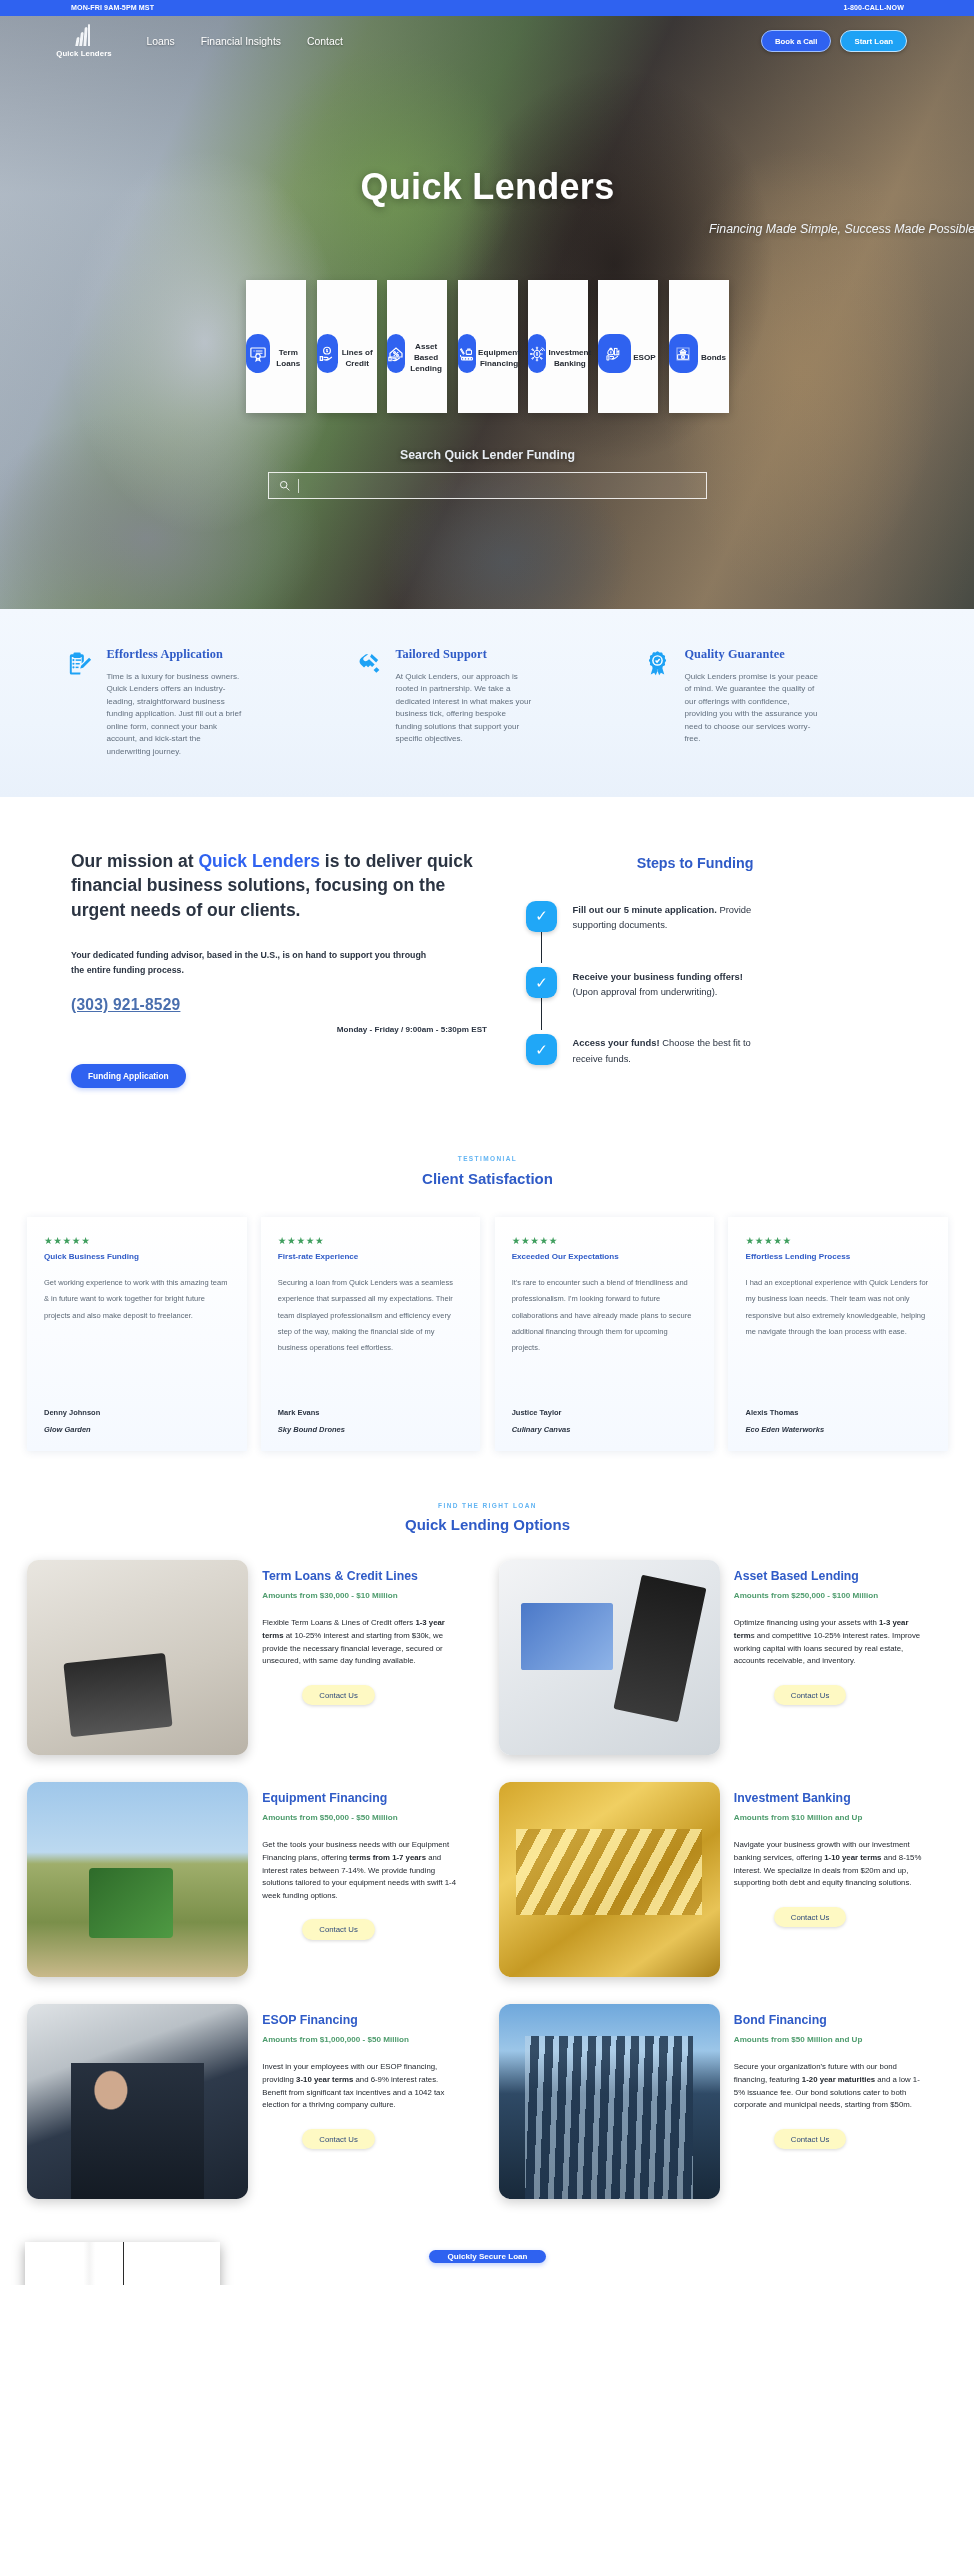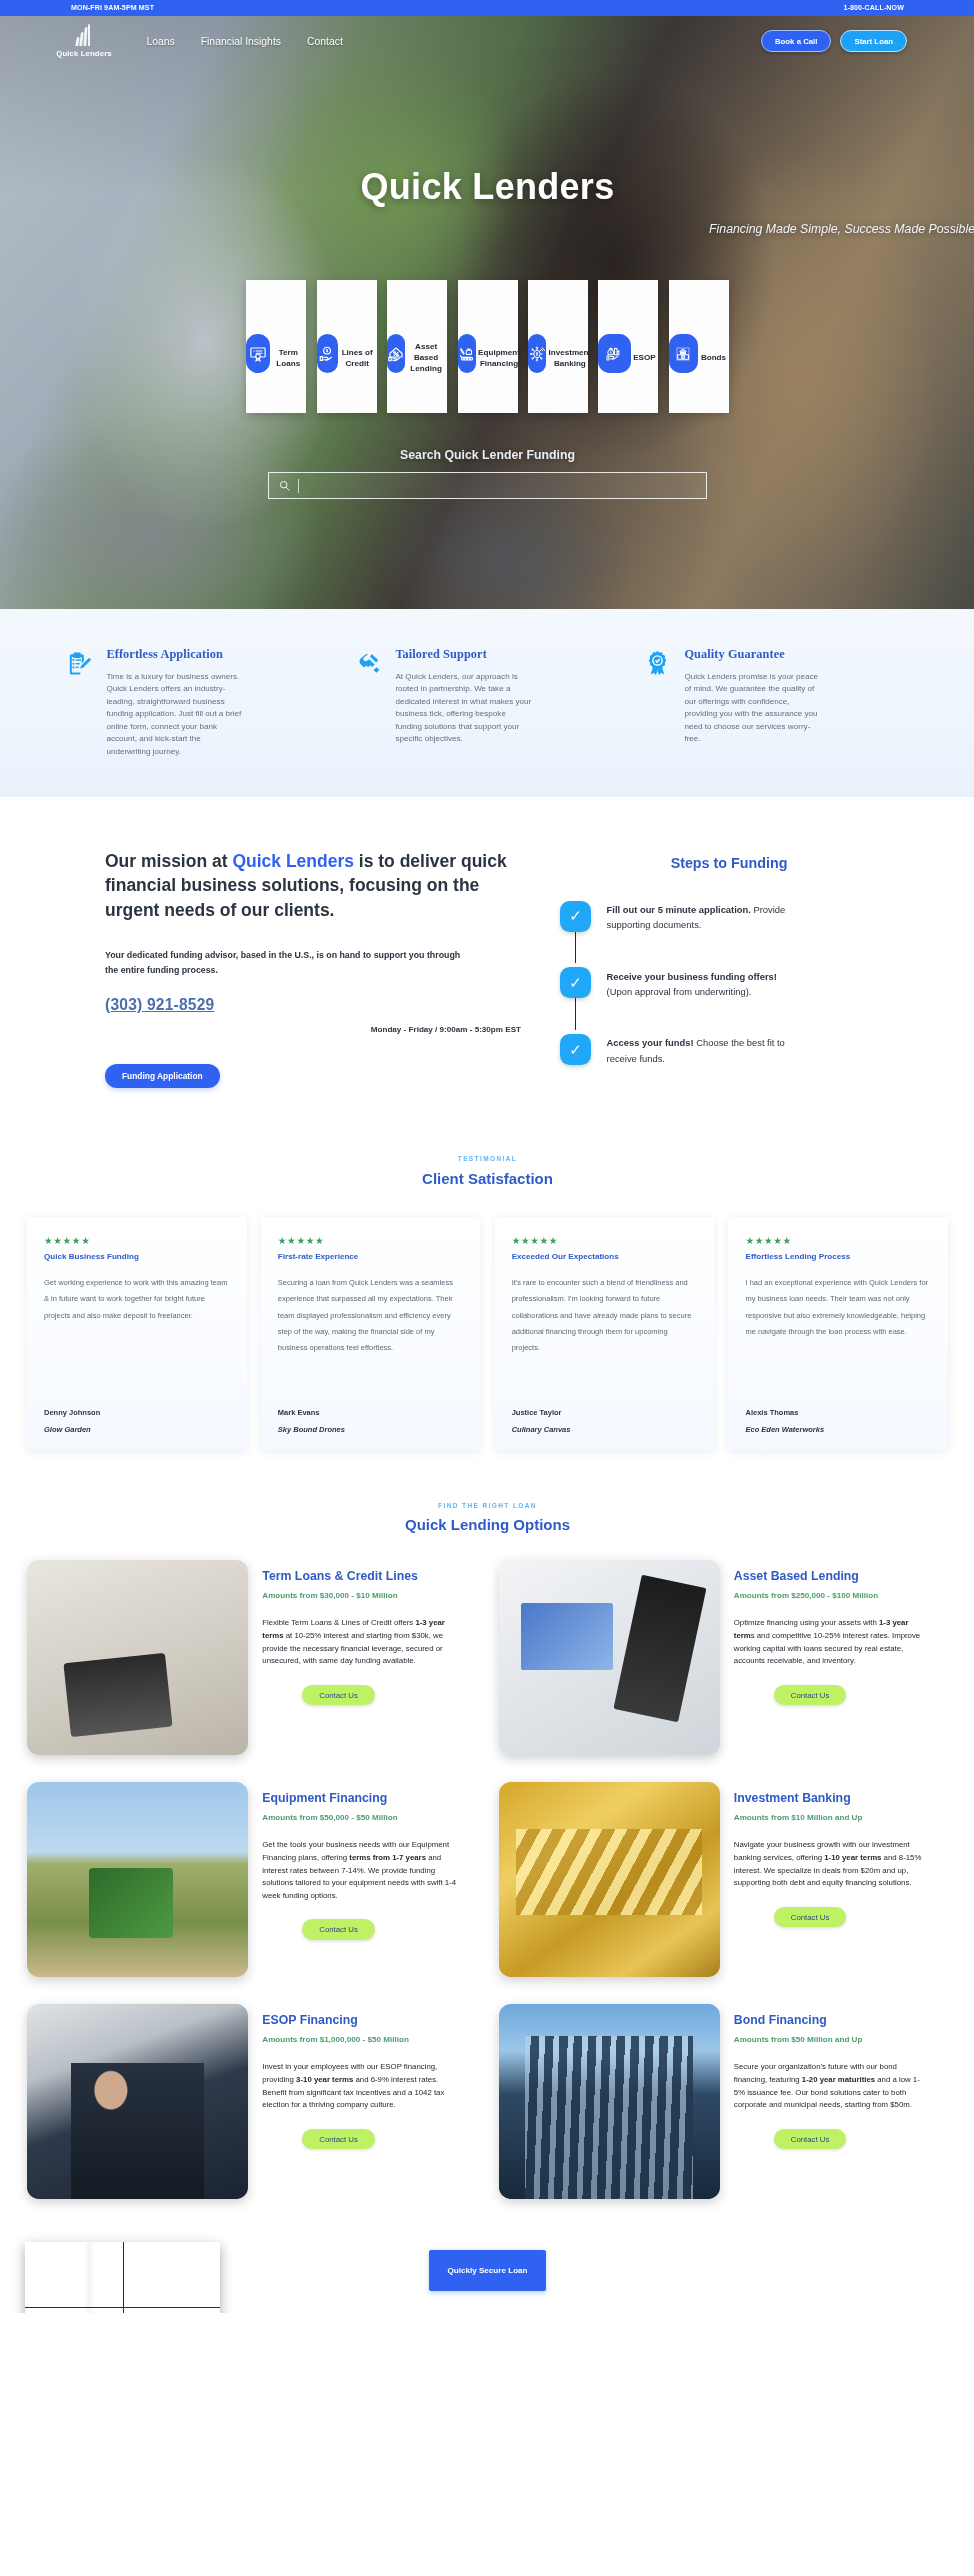--- a/index.html
+++ b/index.html
@@ -144,21 +144,21 @@
   .feature h3 {
     font-size: 12.3px; color: #2f5bc7; font-weight: 700; margin-bottom: 9px; letter-spacing: 0.1px; font-family: Liberation Serif, serif;
   }
   .feature p { font-size: 8.1px; line-height: 1.55; color: #63707f; max-width: 136px; }
 
   
   .mission {
     padding: 52px 71px 45px;
     display: flex; gap: 39px; background:#fff;
   }
-  .mission-left { width: 416px; margin-left: 34px; }
+  .mission-left { width: 416px; }
   .mission h2 {
     font-size: 17.5px; line-height: 1.38; font-weight: 700; color: #2b3442; max-width: 403px;
   }
   .mission h2 .hl { color: #2f62f0; }
   .mission-note {
     margin-top: 26px; font-size: 8.8px; font-weight: 700; line-height: 1.75; color: #2b3442; max-width: 364px;
   }
   .mission-phone {
     display: inline-block; margin-top: 17px; font-size: 15.6px; font-weight: 700;
     color: #4a6fae; text-decoration: underline; letter-spacing: 0.2px;
@@ -218,21 +218,21 @@
   .opt-img {
     flex: none; width: 221px; height: 195px; border-radius: 11.7px;
     box-shadow: 0 3.2px 10.4px rgba(0,0,0,.18); overflow: hidden; position: relative;
   }
   .opt-body { padding-top: 9px; flex: 1; }
   .opt-body h3 { font-size: 12.3px; font-weight: 700; color: #2f5bc7; }
   .opt-amt { margin-top: 7.8px; font-size: 8.1px; font-weight: 700; color: #4e9c6d; }
   .opt-desc { margin-top: 17px; font-size: 7.8px; line-height: 1.62; color: #23282f; max-width: 195px; }
   .opt-desc b { font-weight: 700; }
   .btn-contact {
-    margin-top: 17px; margin-left: 40px; background: #bef264; border: none; cursor: pointer;
+    margin-top: 17px; margin-left: 40px; background: #fef9c3; border: none; cursor: pointer;
     color: #2f4a7a; font-size: 7.8px; padding: 5.8px 17px; border-radius: 10.4px;
     font-family: "Liberation Sans", sans-serif; box-shadow: 0 1.3px 3.2px rgba(0,0,0,.14);
   }
 
   
   .ph-desk { background:
       linear-gradient(160deg,#e9e6e0 0%, #dcd8d0 30%, #cfcac0 60%, #b9b3a8 100%); }
   .ph-desk::after{ content:""; position:absolute; left:18%; top:50%; width:46%; height:38%;
       background:linear-gradient(180deg,#2a2a2a,#555); border-radius:3.9px; transform:rotate(-6deg);}
   .ph-chart { background: linear-gradient(150deg,#f3f4f6 0%,#e2e6ea 45%,#cfd5da 100%); }
@@ -250,21 +250,21 @@
   .ph-people::after{ content:""; position:absolute; left:20%; top:30%; width:60%; height:70%;
       background:radial-gradient(ellipse at 30% 20%, #cfa98e 0 12%, rgba(207,169,142,0) 13%),
                  linear-gradient(180deg,#27313f,#141b24);}
   .ph-towers { background: linear-gradient(180deg,#6fa8dc 0%, #9cc6e8 24%, #2f4a66 46%, #18293a 100%); }
   .ph-towers::after{ content:""; position:absolute; left:12%; top:16%; width:76%; height:84%;
       background:repeating-linear-gradient(92deg, rgba(190,215,235,.55) 0 5.8px, rgba(34,56,80,.85) 5.8px 14.3px);}
 
   .secure-wrap { text-align: center; padding: 11.7px 0 22px; background:#fff; }
   .btn-secure {
     background: #2f62f0; color: #fff; border: none; cursor: pointer;
-    padding: 16px 18px; border-radius: 2px; font-size: 8.1px; font-weight: 600;
+    padding: 2px 18px; border-radius: 9px; font-size: 8.1px; font-weight: 600;
     font-family: "Liberation Sans", sans-serif; box-shadow: 0 1.9px 5.8px rgba(47,98,240,.3);
   }
 
   
   .picker {
     position: absolute; left: 25px; top: 2242px; width: 195px; z-index: 50;
     box-shadow: 0 3.9px 11.7px rgba(0,0,0,.35);
   }
   .picker-zoom {
     height: 129px; position: relative;

